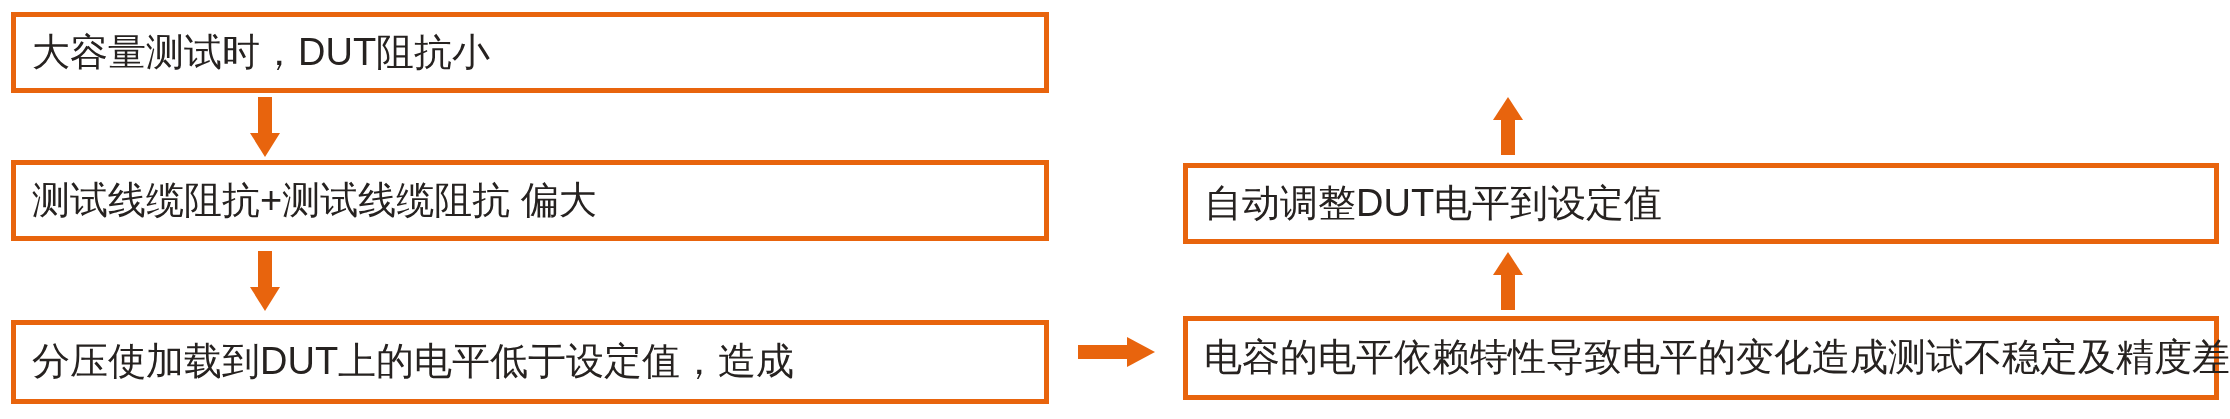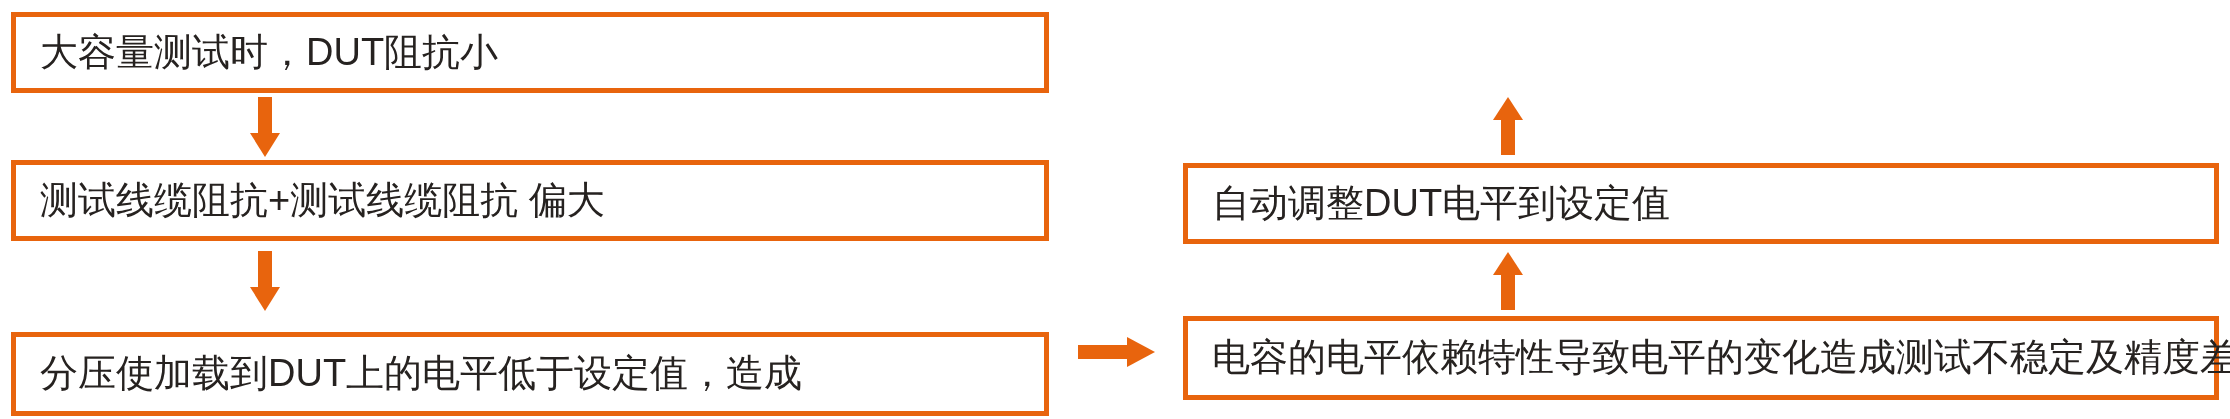--- a/index.html
+++ b/index.html
@@ -18,30 +18,30 @@
     height: 419px;
     background: var(--background);
     overflow: hidden;
   }
   .flow-box {
     position: absolute;
     border: 5px solid var(--accent);
     background: var(--background);
     display: flex;
     align-items: center;
-    padding: 0 24px;
+    padding: 0 16px;
     color: var(--text);
     font-size: 38px;
     line-height: 1.2;
     white-space: nowrap;
   }
   
   .pos-l1 { left: 11px;   top: 12px;  width: 1038px; height: 81px; }
   .pos-l2 { left: 11px;   top: 160px; width: 1038px; height: 81px; }
-  .pos-l3 { left: 11px;   top: 332px; width: 1038px; height: 84px; }
+  .pos-l3 { left: 11px;   top: 320px; width: 1038px; height: 84px; }
   
   .pos-r1 { left: 1183px; top: 12px;  width: 1036px; height: 81px; }
   .pos-r2 { left: 1183px; top: 163px; width: 1036px; height: 81px; }
   .pos-r3 { left: 1183px; top: 316px; width: 1036px; height: 84px; align-items: center; }
 
   .arrow { position: absolute; display: block; color: var(--accent); }
   .pos-down-1  { left: 249px;  top: 97px;  }
   .pos-down-2  { left: 249px;  top: 251px; }
   .pos-up-1    { left: 1492px; top: 97px;  }
   .pos-up-2    { left: 1492px; top: 252px; }

